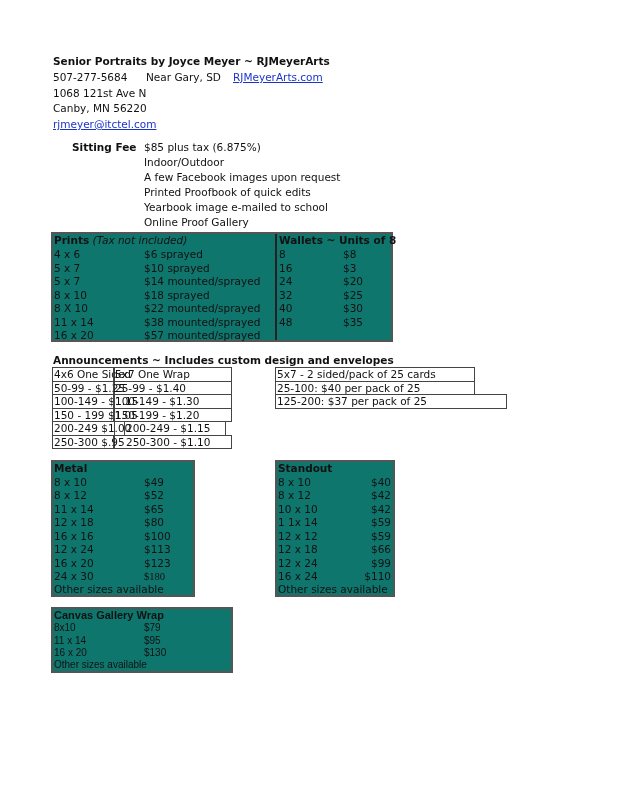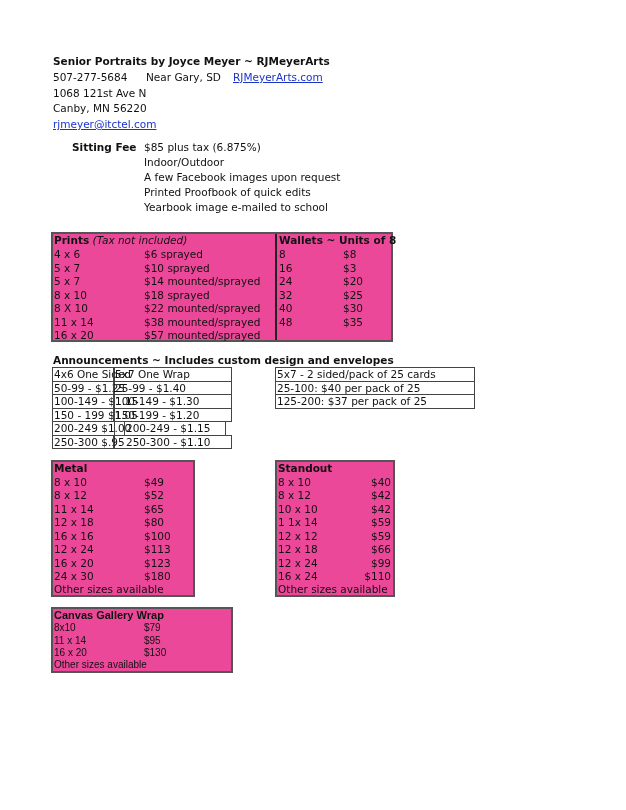--- a/index.html
+++ b/index.html
@@ -2,21 +2,21 @@
 <html><head>
   <meta charset="utf-8">
   <style>
     html, body { margin:0; padding:0; background:#fff; }
     body { width:626px; height:810px; position:relative; overflow:hidden;
       font-family:"DejaVu Sans", sans-serif; color:#111; font-size:10.5px; }
     .abs { position:absolute; }
     .bold { font-weight:bold; }
     .link { color:#1a33c9; text-decoration:underline; }
     .line { line-height:15px; white-space:nowrap; }
-    .box { position:absolute; border:2px solid #555; box-sizing:border-box; background:#ec4899; }
+    .box { position:absolute; border:2px solid #555; box-sizing:border-box; background:#0f766e; }
     .row { position:absolute; left:0; white-space:nowrap; line-height:13.5px; }
     .c1 { position:absolute; left:0; }
     .c2 { position:absolute; }
     .ital { font-style:italic; font-weight:normal; }
     .cell { position:absolute; border:1px solid #444; box-sizing:border-box; padding-left:1px; line-height:13px; white-space:nowrap; }
   </style>
 </head>
 <body>
 
 <div class="abs line bold" style="left:53px;top:54px;font-size:10.5px;">Senior Portraits by Joyce Meyer  ~ RJMeyerArts</div>
@@ -27,20 +27,21 @@
 <div class="abs line" style="left:53px;top:101px;">Canby, MN 56220</div>
 <div class="abs line link" style="left:53px;top:117px;">rjmeyer@itctel.com</div>
 
 <div class="abs line bold" style="left:53px;top:140px;margin-left:19px;">Sitting Fee</div>
 <div class="abs" style="left:144px;top:140px;">
   <div class="line">$85 plus tax (6.875%)</div>
   <div class="line">Indoor/Outdoor</div>
   <div class="line">A few Facebook images upon request</div>
   <div class="line">Printed Proofbook of quick edits</div>
   <div class="line">Yearbook image e-mailed to school</div>
+  <div class="line">Online Proof Gallery</div>
 </div>
 
 <div class="box" style="left:51px;top:232px;width:342px;height:110px;">
   <div class="abs" style="left:222px;top:0;width:2px;height:106px;background:#222;"></div>
   <div class="row" style="left:1px;top:0;">
     <span class="bold">Prints</span>
     <span class="ital">(Tax not included)</span>
   </div>
   <div id="prints-rows">
       <div class="row" style="top: 14px; left: 1px; width: auto;">
@@ -114,21 +115,21 @@
     <div class="cell" style="left: 113px; top: 367px; width: 119px; height: 14.5px;">5x7 One Wrap</div>
     <div class="cell" style="left: 113px; top: 380.5px; width: 119px; height: 14.5px;">25-99  - $1.40</div>
     <div class="cell" style="left: 113px; top: 394px; width: 119px; height: 14.5px;">100-149 - $1.30</div>
     <div class="cell" style="left: 113px; top: 407.5px; width: 119px; height: 14.5px;">150-199 - $1.20</div>
     <div class="cell" style="left: 124px; top: 421px; width: 102px; height: 14.5px;">200-249 - $1.15</div>
     <div class="cell" style="left: 113px; top: 434.5px; width: 119px; height: 14.5px; padding-left: 12px;">250-300 - $1.10</div>
   </div>
 <div id="ann-2s">
     <div class="cell" style="left: 275px; top: 367px; width: 200px; height: 14.5px;">5x7 - 2 sided/pack of 25 cards</div>
     <div class="cell" style="left: 275px; top: 380.5px; width: 200px; height: 14.5px;">25-100: $40 per pack of 25</div>
-    <div class="cell" style="left: 275px; top: 394px; width: 200px; height: 14.5px;">125-200: $37   per pack of 25</div>
+    <div class="cell" style="left: 275px; top: 394px; width: 232px; height: 14.5px;">125-200: $37   per pack of 25</div>
   </div>
 
 <div class="box" style="left:51px;top:460px;width:144px;height:137px;">
   <div class="row bold" style="left:1px;top:0;">Metal</div>
   <div id="metal-rows">
       <div class="row" style="top: 13.5px; left: 1px; width: auto;">
         <span class="c1">8 x 10</span>
         <span class="c2" style="left: 90px;">$49</span>
       </div>
       <div class="row" style="top: 27px; left: 1px; width: auto;">
@@ -150,21 +151,21 @@
       <div class="row" style="top: 81px; left: 1px; width: auto;">
         <span class="c1">12 x 24</span>
         <span class="c2" style="left: 90px;">$113</span>
       </div>
       <div class="row" style="top: 94.5px; left: 1px; width: auto;">
         <span class="c1">16 x 20</span>
         <span class="c2" style="left: 90px;">$123</span>
       </div>
       <div class="row" style="top: 108px; left: 1px; width: auto;">
         <span class="c1">24 x 30</span>
-        <span class="c2" style="left: 90px;">$180</span>
+        <span class="c2" style="left: 90px; font-family: Liberation Serif, serif;">$180</span>
       </div>
     </div>
   <div class="row" style="left:1px;top:121px;">Other sizes available</div>
 </div>
 
 <div class="box" style="left:275px;top:460px;width:120px;height:137px;">
   <div class="row bold" style="left:1px;top:0;">Standout</div>
   <div id="standout-rows">
       <div class="row" style="top: 13.5px; left: 1px; width: 113px;">
         <span class="c1">8 x 10</span>

